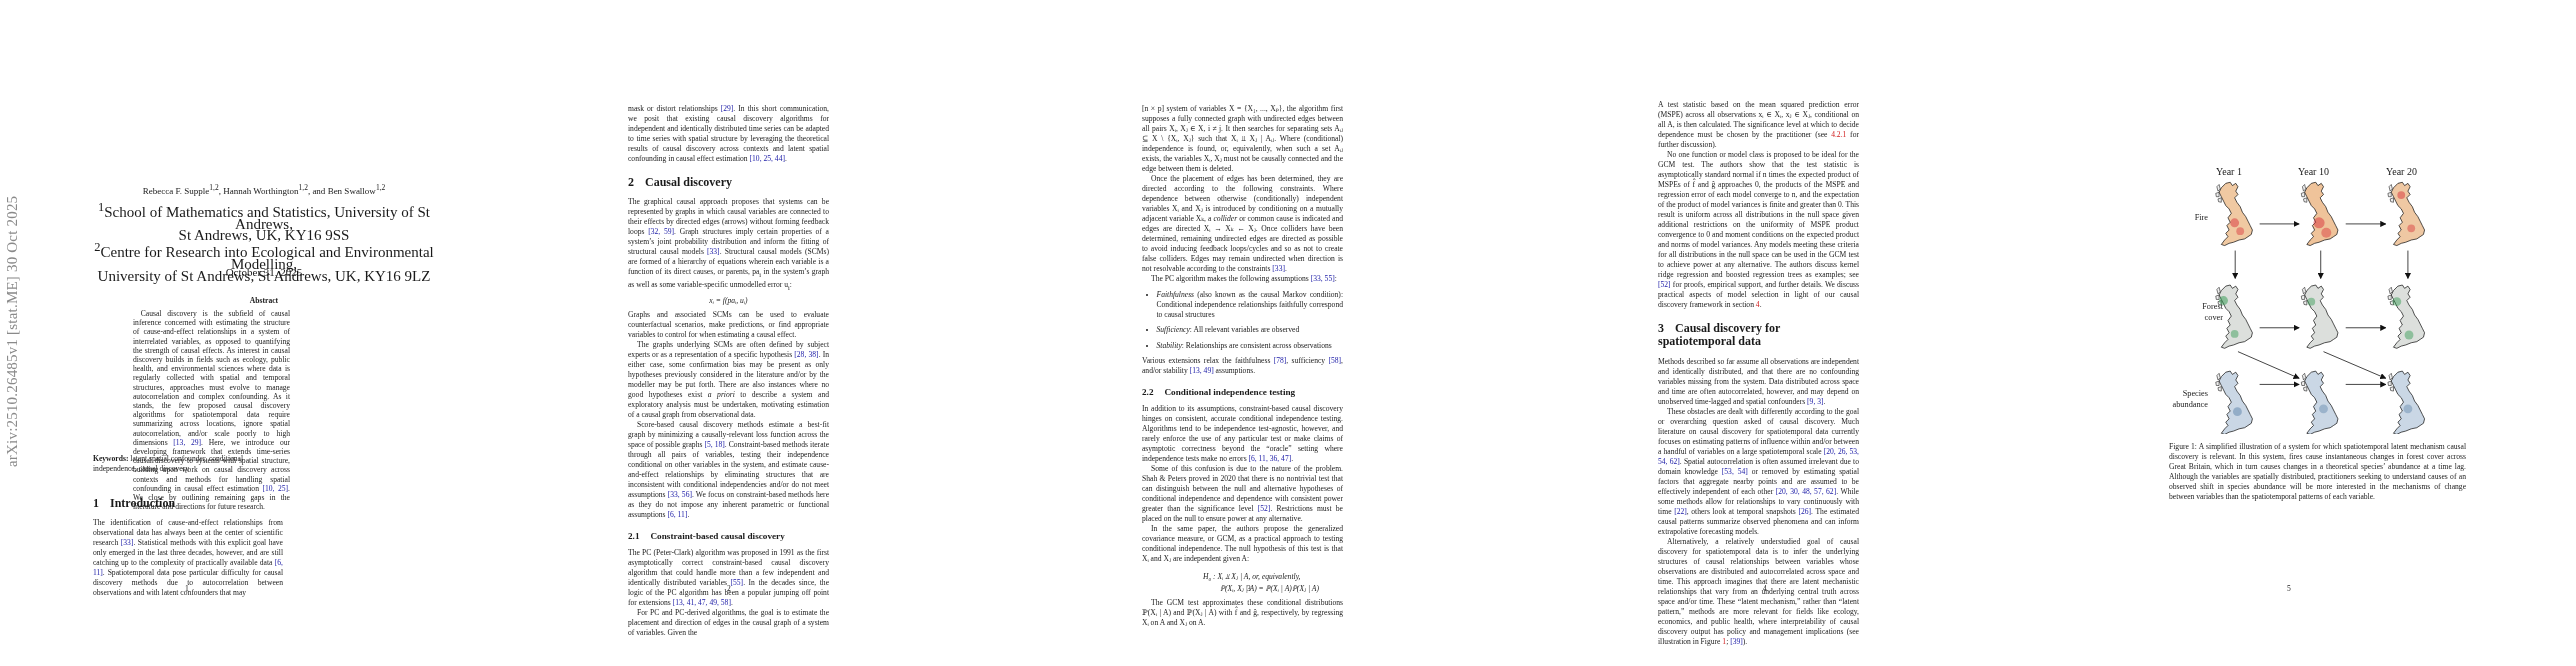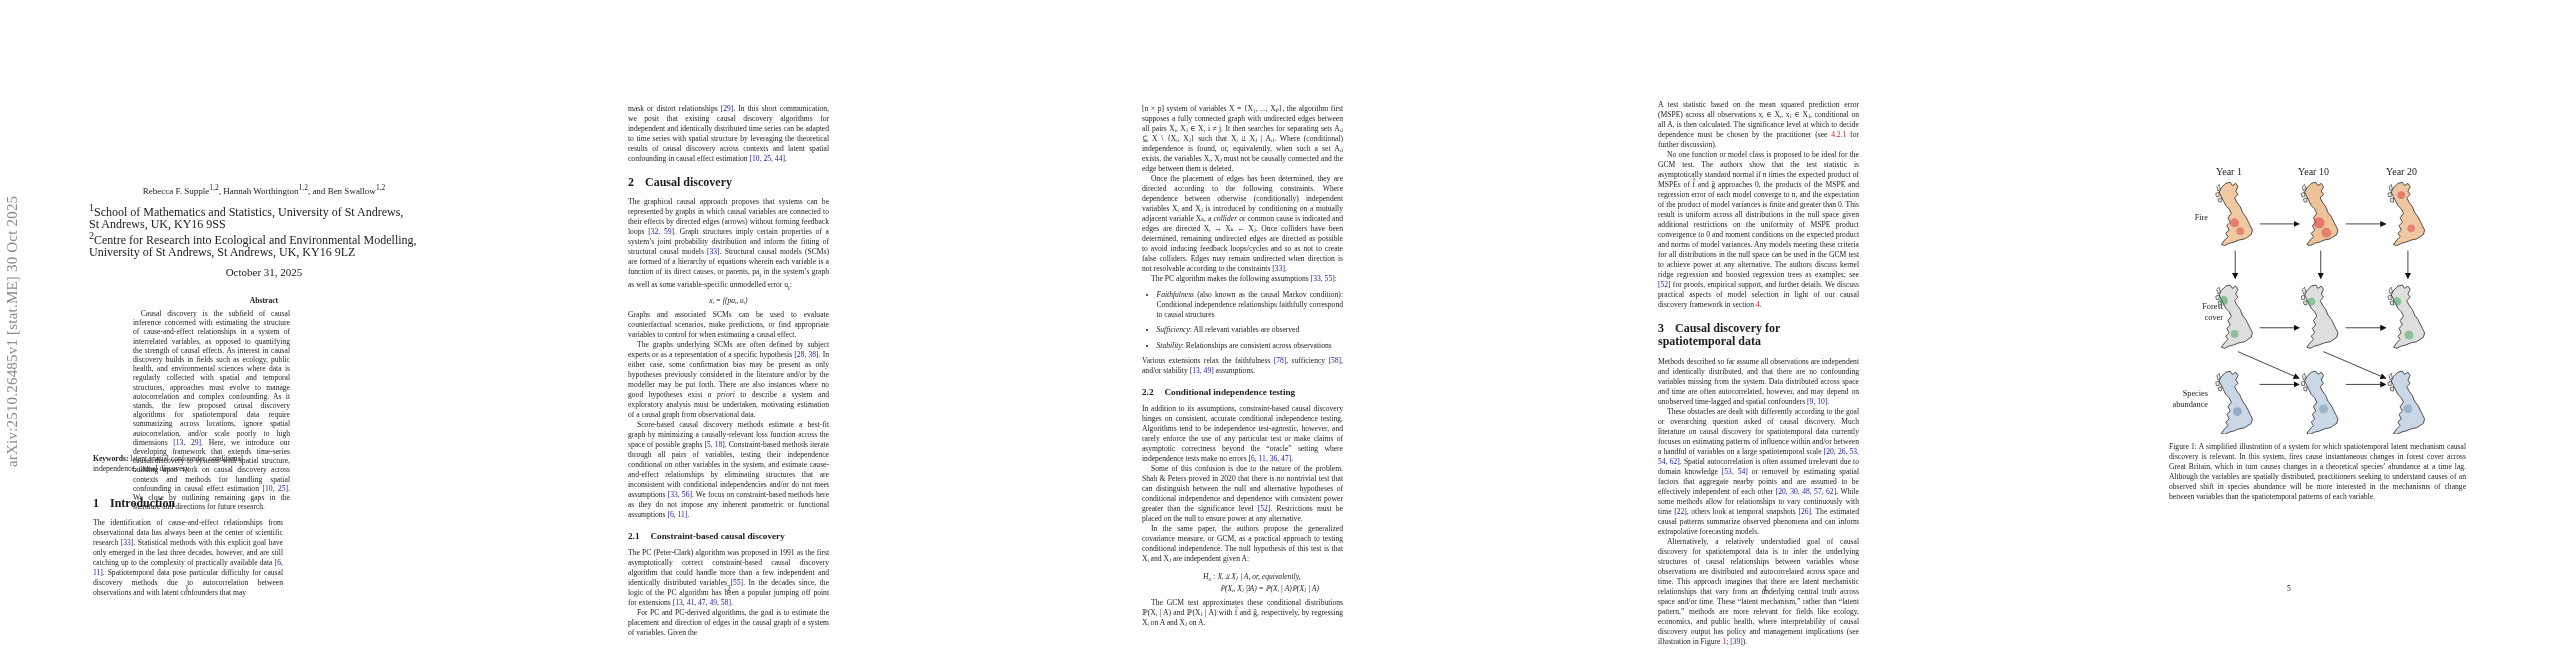--- a/index.html
+++ b/index.html
@@ -18,21 +18,21 @@
   .eq { text-align:center; margin:3.3px 0 4.4px 0; font-style:italic; }
   ul.bul { margin:5.6px 0 4.4px 0; padding-left:14.5px; }
   ul.bul li { margin-bottom:5.6px; }
   .it { font-style:italic; }
   
   .stamp { position:absolute; left:4.4px; top:467px; transform-origin:0 0; transform:rotate(-90deg);
            font-size:15px; color:#8a8a8a; white-space:nowrap; letter-spacing:0.2px; }
   .title { position:absolute; left:100px; width:328px; top:132px; text-align:center;
            font-size:12.8px; line-height:16.7px; font-weight:normal; }
   .authors { position:absolute; left:89px; width:350px; top:183px; text-align:center; font-size:9px; }
-  .affil { position:absolute; left:89px; width:350px; top:202px; text-align:left; font-size:12px; line-height:11.7px; }
+  .affil { position:absolute; left:89px; width:350px; top:202px; text-align:center; font-size:15px; line-height:11.7px; }
   .date { position:absolute; left:89px; width:350px; top:266px; text-align:center; font-size:11px; }
   .abs-h { position:absolute; left:89px; width:350px; top:296px; text-align:center; font-size:7.6px; font-weight:bold; }
   .abs { position:absolute; left:133px; width:157px; top:309px; font-size:7.6px; line-height:9.2px; text-align:justify; }
   .abs p { margin:0; text-indent:7.8px; }
   .kw { position:absolute; left:93px; width:190px; top:454px; font-size:7.6px; line-height:10.3px; }
   .kw b { font-weight:bold; }
   
   .fig { position:absolute; left:2168px; top:156px; width:311px; height:278px; }
   .yl { position:absolute; font-family:"Liberation Serif",serif; font-size:10px; }
   .rl { position:absolute; font-family:"Liberation Serif",serif; font-size:8.3px; text-align:right; line-height:11px; }
@@ -102,21 +102,21 @@
   <div class="eq" style="margin-top:7.8px;text-align:left;padding-left:61px;">H₀ : Xᵢ ⫫ Xⱼ | A, or, equivalently,</div>
   <div class="eq" style="text-align:left;padding-left:78px;margin-top:-2.2px;">ℙ(Xᵢ, Xⱼ | A) = ℙ(Xᵢ | A)ℙ(Xⱼ | A)</div>
   <p class="ind">The GCM test approximates these conditional distributions ℙ(Xᵢ | A) and ℙ(Xⱼ | A) with f̂ and ĝ, respectively, by regressing Xᵢ on A and Xⱼ on A.</p>
 </div>
 <div class="pnum" style="left:1238px;top:584px;">3</div>
 
 <div class="col" style="left:1658px;top:100px;width:201px;">
   <p>A test statistic based on the mean squared prediction error (MSPE) across all observations xᵢ ∈ Xᵢ, xⱼ ∈ Xⱼ, conditional on all A, is then calculated. The significance level at which to decide dependence must be chosen by the practitioner (see <span class="ref">4.2.1</span> for further discussion).</p>
   <p class="ind">No one function or model class is proposed to be ideal for the GCM test. The authors show that the test statistic is asymptotically standard normal if n times the expected product of MSPEs of f̂ and ĝ approaches 0, the products of the MSPE and regression error of each model converge to n, and the expectation of the product of model variances is finite and greater than 0. This result is uniform across all distributions in the null space given additional restrictions on the uniformity of MSPE product convergence to 0 and moment conditions on the expected product and norms of model variances. Any models meeting these criteria for all distributions in the null space can be used in the GCM test to achieve power at any alternative. The authors discuss kernel ridge regression and boosted regression trees as examples; see <span class="cite">[52]</span> for proofs, empirical support, and further details. We discuss practical aspects of model selection in light of our causal discovery framework in section <span class="ref">4</span>.</p>
   <h2 class="sec"><span class="n">3</span><span>Causal discovery for spatiotemporal data</span></h2>
-  <p>Methods described so far assume all observations are independent and identically distributed, and that there are no confounding variables missing from the system. Data distributed across space and time are often autocorrelated, however, and may depend on unobserved time-lagged and spatial confounders <span class="cite">[9, 10]</span>.</p>
+  <p>Methods described so far assume all observations are independent and identically distributed, and that there are no confounding variables missing from the system. Data distributed across space and time are often autocorrelated, however, and may depend on unobserved time-lagged and spatial confounders <span class="cite">[9, 3]</span>.</p>
   <p class="ind">These obstacles are dealt with differently according to the goal or overarching question asked of causal discovery. Much literature on causal discovery for spatiotemporal data currently focuses on estimating patterns of influence within and/or between a handful of variables on a large spatiotemporal scale <span class="cite">[20, 26, 53, 54, 62]</span>. Spatial autocorrelation is often assumed irrelevant due to domain knowledge <span class="cite">[53, 54]</span> or removed by estimating spatial factors that aggregate nearby points and are assumed to be effectively independent of each other <span class="cite">[20, 30, 48, 57, 62]</span>. While some methods allow for relationships to vary continuously with time <span class="cite">[22]</span>, others look at temporal snapshots <span class="cite">[26]</span>. The estimated causal patterns summarize observed phenomena and can inform extrapolative forecasting models.</p>
   <p class="ind">Alternatively, a relatively understudied goal of causal discovery for spatiotemporal data is to infer the underlying structures of causal relationships between variables whose observations are distributed and autocorrelated across space and time. This approach imagines that there are latent mechanistic relationships that vary from an underlying central truth across space and/or time. These “latent mechanism,” rather than “latent pattern,” methods are more relevant for fields like ecology, economics, and public health, where interpretability of causal discovery output has policy and management implications (see illustration in Figure <span class="ref">1</span>; <span class="cite">[39]</span>).</p>
 </div>
 <div class="pnum" style="left:1754px;top:584px;">4</div>
 
 <div class="fig">
 
   <div class="yl" style="left:48px;top:10px;">Year 1</div>
   <div class="yl" style="left:130px;top:10px;">Year 10</div>
   <div class="yl" style="left:218px;top:10px;">Year 20</div>

